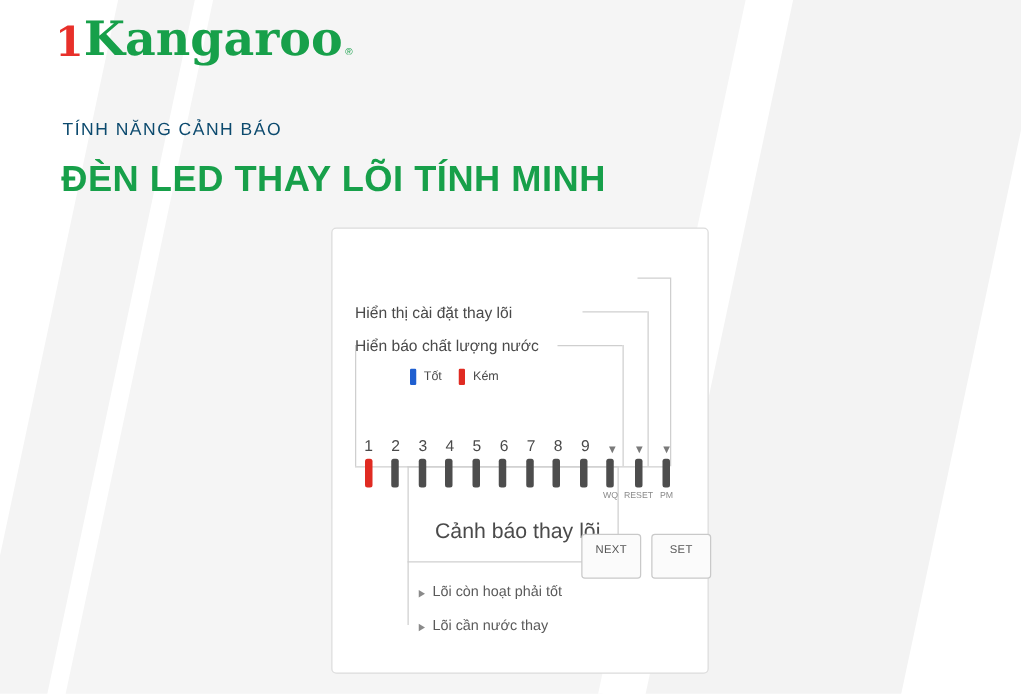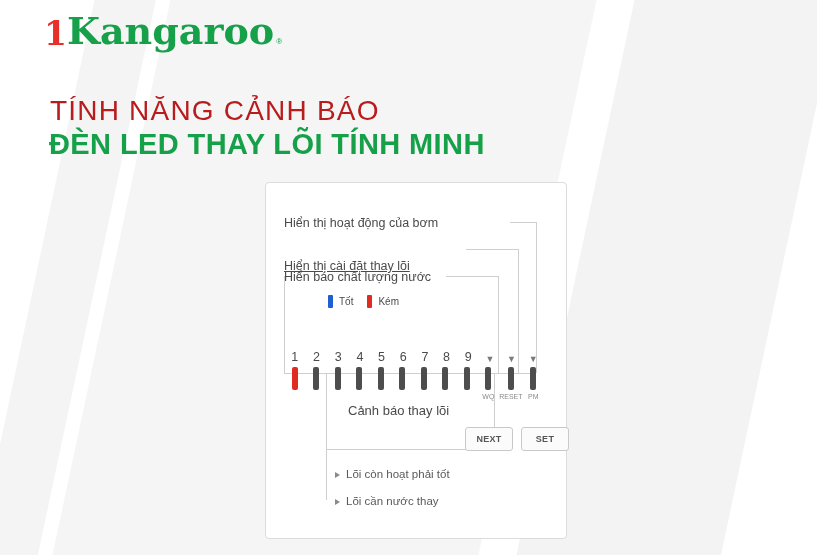--- a/index.html
+++ b/index.html
@@ -73,23 +73,23 @@
     color: #17a04a;
     margin-left: 2px;
     margin-bottom: 4px;
   }
 
   
   #heading-sub {
     position: absolute;
     left: 50px;
     top: 95px;
-    font-size: 28px;
+    font-size: 14px;
     letter-spacing: 1.2px;
-    color: #b91c1c;
+    color: #0c4a6e;
     font-weight: normal;
   }
   #heading-main {
     position: absolute;
     left: 49px;
     top: 128px;
     font-size: 29px;
     font-weight: bold;
     letter-spacing: 0.4px;
     color: #17a04a;
@@ -108,21 +108,21 @@
     box-sizing: border-box;
   }
 
   .lbl {
     position: absolute;
     font-size: 12.5px;
     color: #4a4a4a;
     white-space: nowrap;
   }
   #lbl-pump  { left: 18px; top: 33px; }
-  #lbl-setup { left: 18px; top: 76px; text-decoration: underline; }
+  #lbl-setup { left: 18px; top: 60px; }
   #lbl-water { left: 18px; top: 87px; }
 
   
   .line {
     position: absolute;
     background: #cfcfcf;
   }
   .line.h { height: 1px; }
   .line.v { width: 1px; }
 
@@ -185,42 +185,41 @@
     font-size: 7px;
     color: #8a8a8a;
     letter-spacing: 0;
     white-space: nowrap;
   }
 
   
   #err-title {
     position: absolute;
     left: 82px;
-    top: 220px;
-    font-size: 13px;
+    top: 232px;
+    font-size: 17px;
     color: #4a4a4a;
   }
   #btns {
     position: absolute;
     left: 199px;
     top: 244px;
     display: flex;
     gap: 8px;
   }
   .btn {
     border: 1px solid #c9c9c9;
     border-radius: 3px;
     background: #fbfbfb;
     font-size: 9px;
     color: #555;
-    padding: 6px 7px 6px 7px;
+    padding: 6px 7px 18px 7px;
     min-width: 32px;
     text-align: center;
     letter-spacing: 0.3px;
-    font-weight: bold;
   }
 
   .note {
     position: absolute;
     font-size: 11.5px;
     color: #5a5a5a;
     white-space: nowrap;
   }
   #note1 { left: 80px; top: 285px; }
   #note2 { left: 80px; top: 312px; }
@@ -265,21 +264,20 @@
     <div class="line v" style="left:232px; top:93px; height:97px;"></div>
 
     <div class="line v" style="left:18px; top:93px; height:97px;"></div>
     <div class="line h" style="left:18px; top:190px; width:252px;"></div>
 
     <div class="line v" style="left:60px; top:190px; height:127px;"></div>
     <div class="line h" style="left:60px; top:190px; width:168px;"></div>
     <div class="line v" style="left:228px; top:190px; height:76px;"></div>
     <div class="line h" style="left:60px; top:266px; width:168px;"></div>
 
-    <div class="lbl" id="lbl-pump">Hiển thị hoạt động của bơm</div>
     <div class="lbl" id="lbl-setup">Hiển thị cài đặt thay lõi</div>
     <div class="lbl" id="lbl-water">Hiển báo chất lượng nước</div>
 
     <div id="legend">
       <div class="item">
         <span class="chip good"></span>
         <span>Tốt</span>
       </div>
       <div class="item">
         <span class="chip bad"></span>

